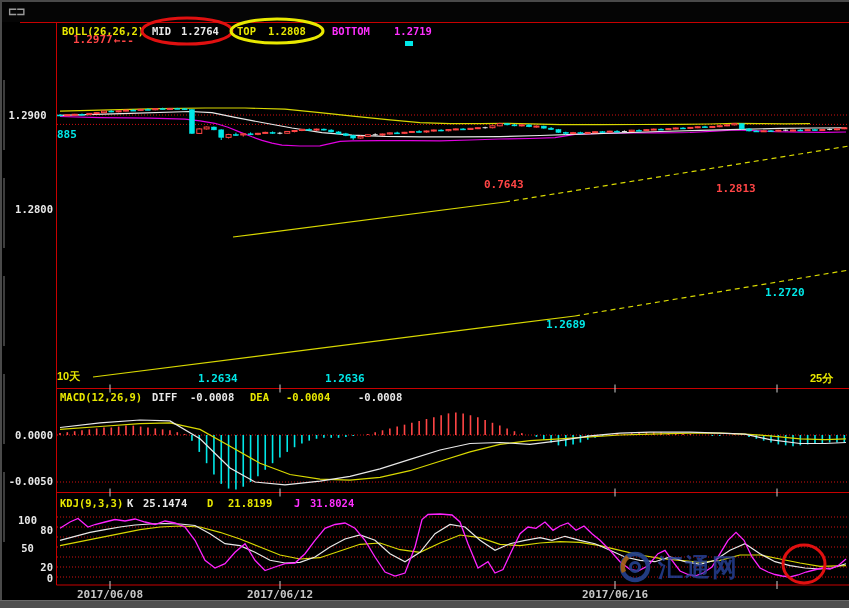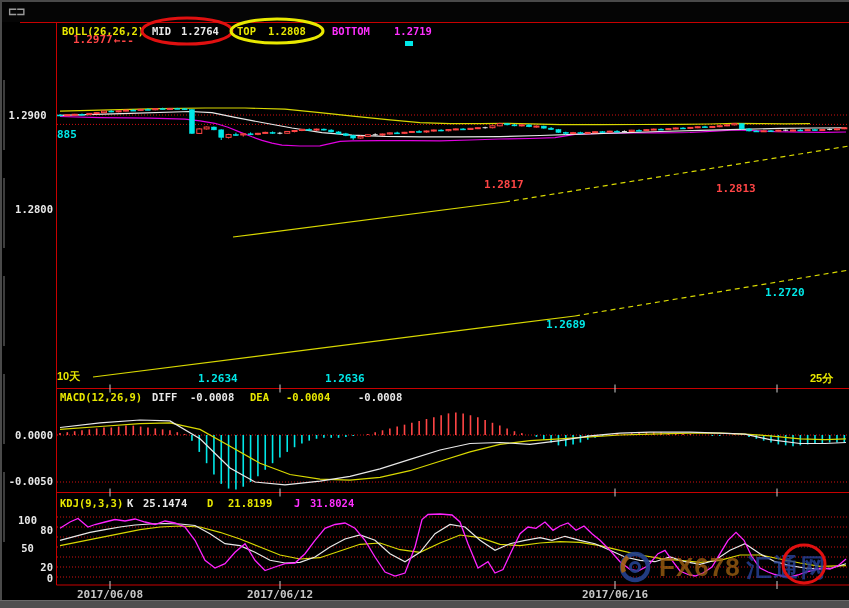--- a/index.html
+++ b/index.html
@@ -675,38 +675,37 @@
         <span class="mono c-white" style="left: 2px; top: 429px; width: 51px; text-align: right;">0.0000</span>
         <span class="mono c-white" style="left: 2px; top: 475px; width: 51px; text-align: right;">-0.0050</span>
         <span class="mono c-white" style="left: 2px; top: 514px; width: 51px; text-align: center;">100</span>
         <span class="mono c-white" style="left: 2px; top: 524px; width: 51px; text-align: right;">80</span>
         <span class="mono c-white" style="left: 2px; top: 542px; width: 51px; text-align: center;">50</span>
         <span class="mono c-white" style="left: 2px; top: 561px; width: 51px; text-align: right;">20</span>
         <span class="mono c-white" style="left: 2px; top: 572px; width: 51px; text-align: right;">0</span>
         <span class="lbl c-red" style="left: 73px; top: 34px;">1.2977</span>
         <span class="lbl c-red" style="left: 114px; top: 35px;">←--</span>
         <span class="lbl c-cyan" style="left: 57px; top: 129px;">885</span>
-        <span class="lbl c-red" style="left: 484px; top: 179px;">1.2817</span>
+        <span class="lbl c-red" style="left: 484px; top: 179px;">0.7643</span>
         <span class="lbl c-red" style="left: 716px; top: 183px;">1.2813</span>
         <span class="lbl c-cyan" style="left: 765px; top: 287px;">1.2720</span>
         <span class="lbl c-cyan" style="left: 546px; top: 319px;">1.2689</span>
         <span class="lbl c-cyan" style="left: 198px; top: 373px;">1.2634</span>
         <span class="lbl c-cyan" style="left: 325px; top: 373px;">1.2636</span>
         <span class="lbl c-date" style="left: 110px; top: 589px; transform: translateX(-50%);">2017/06/08</span>
         <span class="lbl c-date" style="left: 280px; top: 589px; transform: translateX(-50%);">2017/06/12</span>
         <span class="lbl c-date" style="left: 615px; top: 589px; transform: translateX(-50%);">2017/06/16</span>
       </div>
 
     <div class="watermark">
       <svg width="34" height="34" viewBox="0 0 34 34" style="position:static">
         <circle cx="17" cy="17" r="13" fill="none" stroke="#24418c" stroke-width="4.5"></circle>
         <path d="M6,22 A12 12 0 0 1 10,7" fill="none" stroke="#a8641a" stroke-width="4.5"></path>
         <circle cx="17" cy="17" r="4.5" fill="none" stroke="#24418c" stroke-width="3"></circle>
       </svg>
-      <span class="wm-brand">FX678</span>
       <span class="wm-cn">汇通网</span>
     </div>
   </div>
 
   <svg id="anno-svg" width="849" height="608">
       <ellipse cx="187" cy="31" rx="45" ry="13" fill="none" stroke="#e01010" stroke-width="3"></ellipse>
       <ellipse cx="277" cy="31" rx="46" ry="12" fill="none" stroke="#e8e800" stroke-width="3"></ellipse>
       <ellipse cx="804" cy="564" rx="21" ry="19" fill="none" stroke="#e01010" stroke-width="3"></ellipse>
       <rect x="405" y="41" width="8" height="5" fill="#00e8e8"></rect>
     </svg>

